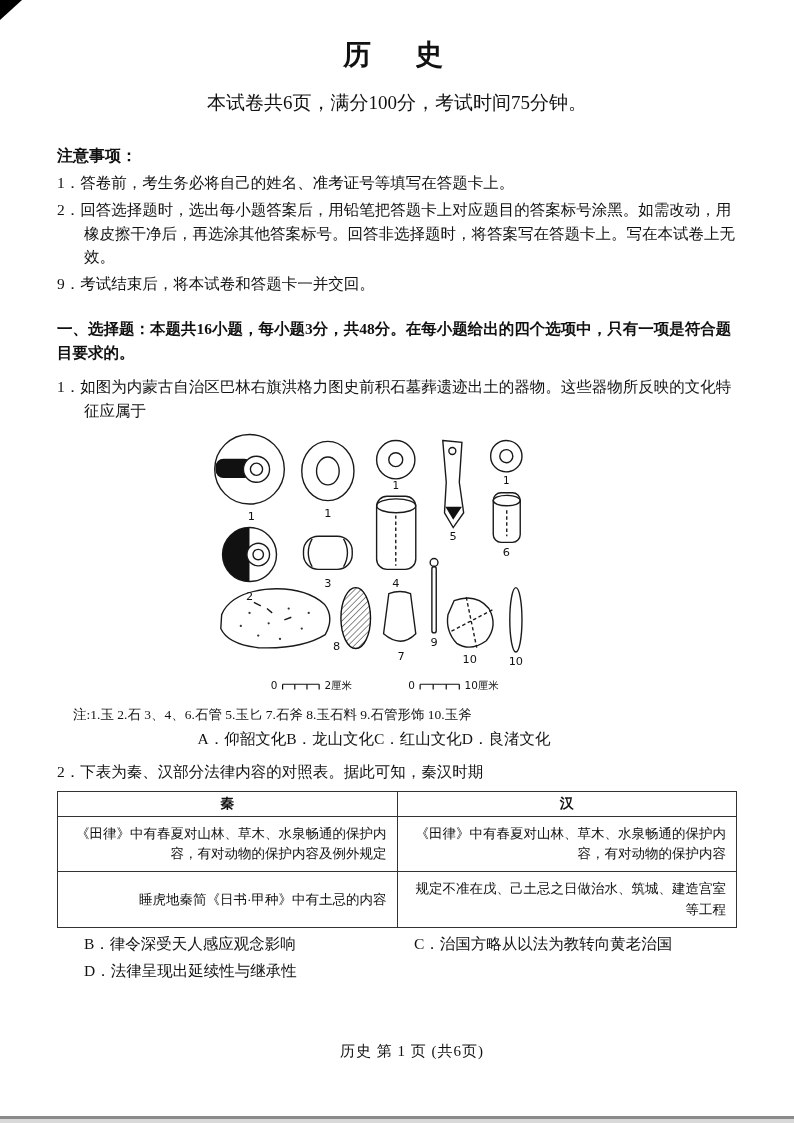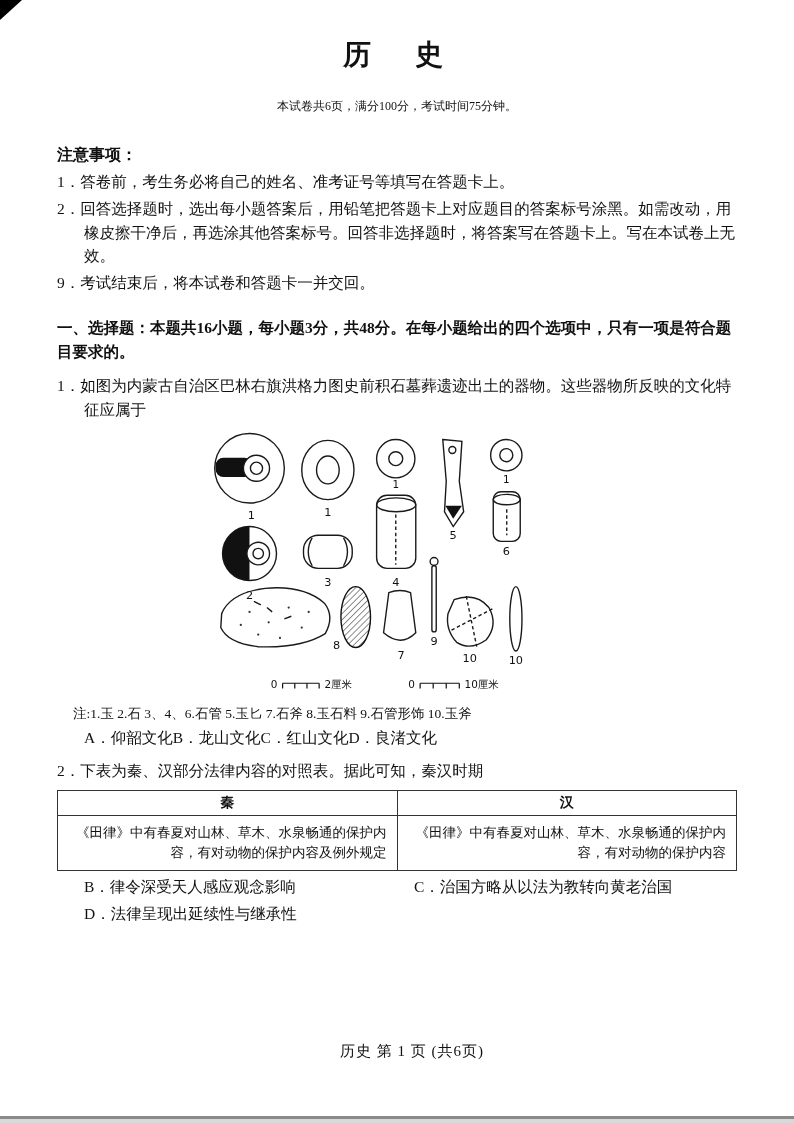--- a/index.html
+++ b/index.html
@@ -7,28 +7,28 @@
     width:794px;height:1123px;position:relative;background:#ffffff;
     font-family:"Liberation Serif","DejaVu Serif",serif;color:#111;
     overflow:hidden;
   }
   .page{position:absolute;inset:0;padding:0 57px;box-sizing:border-box;}
   .corner-mark{position:absolute;top:0;left:0;width:0;height:0;
     border-top:20px solid #000;border-right:22px solid transparent;}
   .bottom-edge{position:absolute;left:0;right:0;bottom:4px;height:3px;background:#8a8a8a;}
   .bottom-fade{position:absolute;left:0;right:0;bottom:0;height:4px;background:#d9d9d9;}
   .title{margin-top:0;padding-top:36px;text-align:center;font-size:28px;font-weight:bold;letter-spacing:8px;}
-  .subtitle{margin-top:24px;text-align:center;font-size:12px;}
+  .subtitle{margin-top:16px;text-align:center;font-size:19px;}
   .notice-heading{margin-top:30px;font-size:16px;font-weight:bold;}
   .hang{padding-left:27px;text-indent:-27px;margin:4px 0;font-size:15.5px;line-height:1.5;}
   .section-heading{margin-top:22px;font-size:15.5px;font-weight:bold;line-height:1.55;}
   .q-text{margin-top:10px;}
   .figure-wrap{text-align:center;margin:8px 0 0 0;}
   .fig-note{font-size:13.5px;margin:2px 0 0 16px;line-height:1.4;}
-  .options-row{display:flex;justify-content:flex-start;margin:4px 0 0 27px;width:580px;font-size:15.5px;}
+  .options-row{display:flex;justify-content:center;margin:4px 0 0 27px;width:580px;font-size:15.5px;}
   .options-grid{display:grid;grid-template-columns:330px auto;row-gap:6px;margin:6px 0 0 27px;font-size:15.5px;}
   table.cmp{width:680px;border-collapse:collapse;margin:8px 0 0 0;}
   table.cmp th,table.cmp td{border:1px solid #333;}
   table.cmp th{font-size:14px;font-weight:bold;padding:3px 6px;text-align:center;}
   table.cmp td{font-size:13.5px;padding:7px 10px;line-height:1.5;vertical-align:middle;}
   table.cmp td{width:50%;text-align:right;}
   .footer{position:absolute;top:1042px;left:15px;width:100%;text-align:center;font-size:15px;letter-spacing:1px;}
   svg text{font-family:"DejaVu Sans",sans-serif;fill:#111;}
   .artifact{stroke:#1a1a1a;stroke-width:1.6;fill:none;}
 </style>
@@ -200,20 +200,24 @@
       <tr>
         <th>秦</th>
         <th>汉</th>
       </tr>
     </thead>
     <tbody>
       <tr>
         <td>《田律》中有春夏对山林、草木、水泉畅通的保护内容，有对动物的保护内容及例外规定</td>
         <td>《田律》中有春夏对山林、草木、水泉畅通的保护内容，有对动物的保护内容</td>
       </tr>
+      <tr>
+        <td>睡虎地秦简《日书·甲种》中有土忌的内容</td>
+        <td>规定不准在戊、己土忌之日做治水、筑城、建造宫室等工程</td>
+      </tr>
     </tbody>
   </table>
 
   <div class="options-grid">
     <span><span>B．</span><span>律令深受天人感应观念影响</span></span>
     <span><span>C．</span><span>治国方略从以法为教转向黄老治国</span></span>
     <span><span>D．</span><span>法律呈现出延续性与继承性</span></span>
   </div>
 
 </div>

